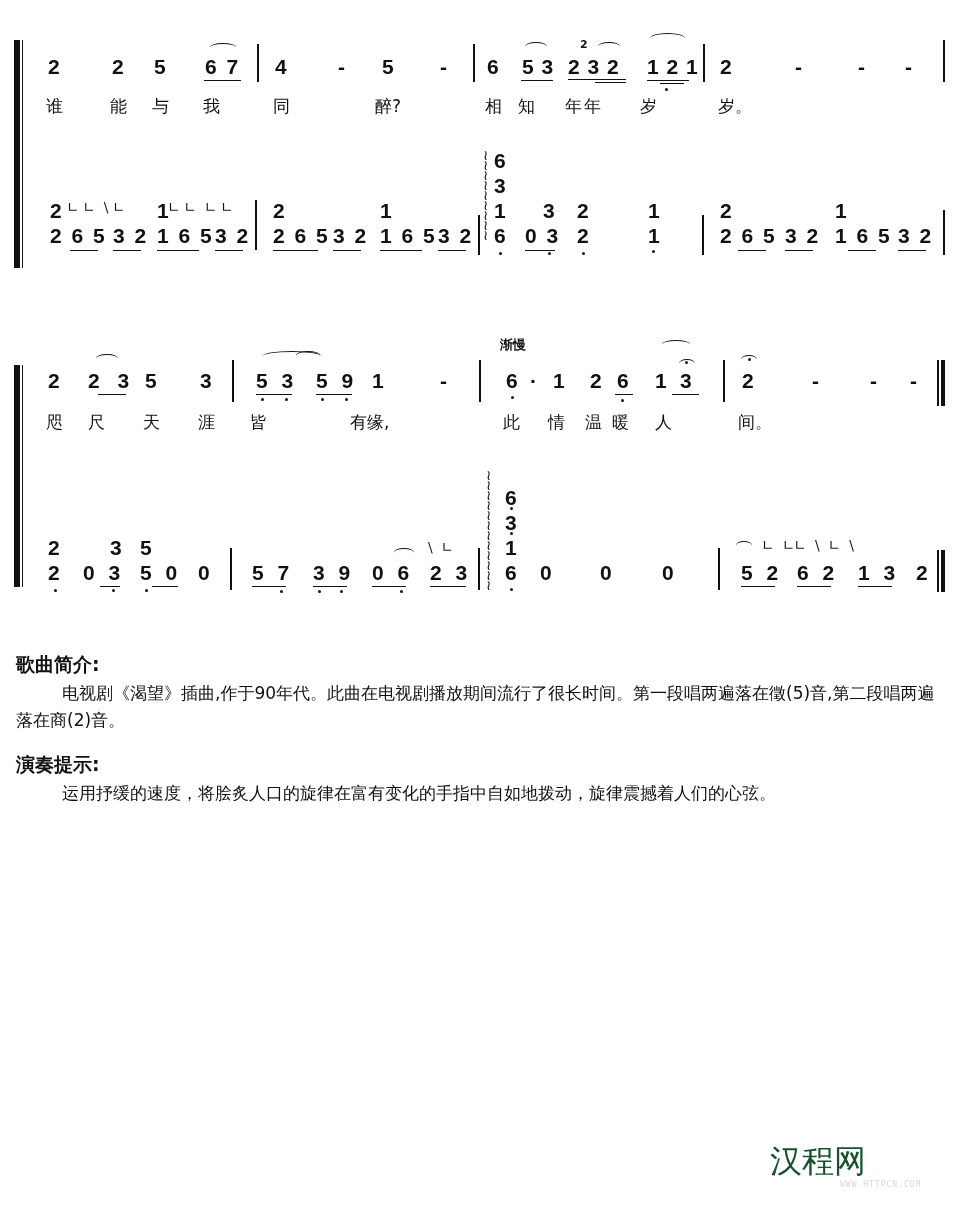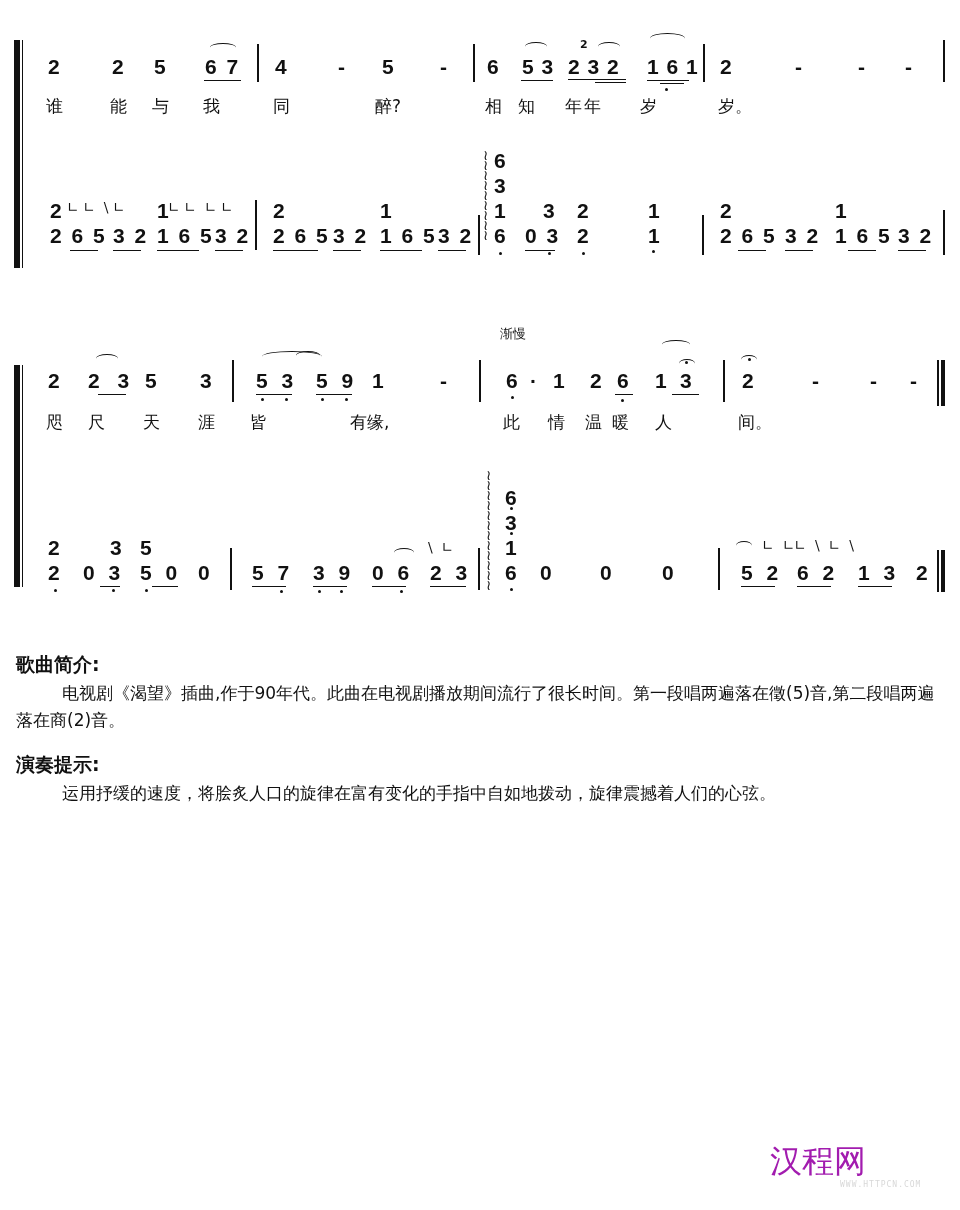--- a/index.html
+++ b/index.html
@@ -10,21 +10,21 @@
   .brace{position:absolute;left:14px;width:6px;background:#111;}
   .brace-thin{position:absolute;left:22px;width:1px;background:#111;}
   .underline{position:absolute;height:1.3px;background:#111;}
   .dot{position:absolute;width:3px;height:3px;border-radius:50%;background:#111;}
   .arc{position:absolute;border-top:1.4px solid #111;border-radius:50% 50% 0 0;height:8px;}
   .finger{position:absolute;font-size:14px;line-height:14px;font-family:"DejaVu Sans",sans-serif;}
   .arp{position:absolute;font-size:14px;line-height:10px;width:8px;font-family:"DejaVu Sans",sans-serif;}
   .small{position:absolute;font-size:13px;font-family:"DejaVu Sans",sans-serif;}
   .heading{position:absolute;left:16px;font-size:19px;font-weight:bold;font-family:"DejaVu Sans",sans-serif;}
   .para{position:absolute;left:16px;width:930px;font-size:17px;line-height:27px;font-family:"DejaVu Sans",sans-serif;text-indent:46px;}
-  .watermark{position:absolute;left:770px;top:1140px;color:#a21caf;font-size:32px;font-family:"DejaVu Sans",sans-serif;}
+  .watermark{position:absolute;left:770px;top:1140px;color:#14532d;font-size:32px;font-family:"DejaVu Sans",sans-serif;}
   .watermark-url{position:absolute;left:840px;top:1180px;color:#d8d8d8;font-size:8px;letter-spacing:1px;font-family:"DejaVu Sans Mono",monospace;}
 </style>
 </head>
 <body>
 
 <div>
   <div class="brace" style="top:40px;height:228px;"></div>
   <div class="brace-thin" style="top:40px;height:228px;"></div>
 
   <div>
@@ -44,21 +44,21 @@
 
     <span class="note" style="left:487px;top:56px;">6</span>
     <span class="note" style="left:522px;top:56px;letter-spacing:1px;">5 3</span>
     <div class="arc" style="left:525px;top:42px;width:22px;"></div>
     <div class="underline" style="left:521px;top:80px;width:32px;"></div>
     <span class="small" style="left:580px;top:38px;font-weight:bold;font-size:11px;">2</span>
     <span class="note" style="left:568px;top:56px;letter-spacing:1px;">2 3 2</span>
     <div class="arc" style="left:598px;top:42px;width:22px;"></div>
     <div class="underline" style="left:568px;top:79px;width:58px;"></div>
     <div class="underline" style="left:595px;top:82px;width:31px;"></div>
-    <span class="note" style="left:647px;top:56px;letter-spacing:1px;">1 6 1</span>
+    <span class="note" style="left:647px;top:56px;letter-spacing:1px;">1 2 1</span>
     <div class="arc" style="left:650px;top:33px;width:35px;height:10px;"></div>
     <div class="underline" style="left:647px;top:80px;width:42px;"></div>
     <div class="underline" style="left:660px;top:83px;width:24px;"></div>
     <div class="dot" style="left:665px;top:88px;"></div>
     <div class="bar" style="left:703px;top:44px;height:38px;"></div>
 
     <span class="note" style="left:720px;top:56px;">2</span>
     <span class="note" style="left:795px;top:56px;">-</span>
     <span class="note" style="left:858px;top:56px;">-</span>
     <span class="note" style="left:905px;top:56px;">-</span>
@@ -133,21 +133,21 @@
     <span class="note" style="left:898px;top:225px;letter-spacing:2px;">3 2</span>
     <div class="underline" style="left:738px;top:250px;width:28px;"></div>
     <div class="underline" style="left:785px;top:250px;width:28px;"></div>
     <div class="underline" style="left:848px;top:250px;width:28px;"></div>
     <div class="underline" style="left:898px;top:250px;width:28px;"></div>
     <div class="bar" style="left:943px;top:210px;height:45px;"></div>
   </div>
 </div>
 
 <div>
-  <span class="small" style="left:500px;top:325px;">渐慢</span>
+  <span class="small" style="left:500px;top:336px;font-weight:bold;">渐慢</span>
   <div class="brace" style="top:365px;height:222px;"></div>
   <div class="brace-thin" style="top:365px;height:222px;"></div>
 
   <div>
     <span class="note" style="left:48px;top:370px;">2</span>
     <span class="note" style="left:88px;top:370px;letter-spacing:6px;">2 3</span>
     <div class="arc" style="left:96px;top:354px;width:22px;"></div>
     <div class="underline" style="left:98px;top:394px;width:28px;"></div>
     <span class="note" style="left:145px;top:370px;">5</span>
     <span class="note" style="left:200px;top:370px;">3</span>

